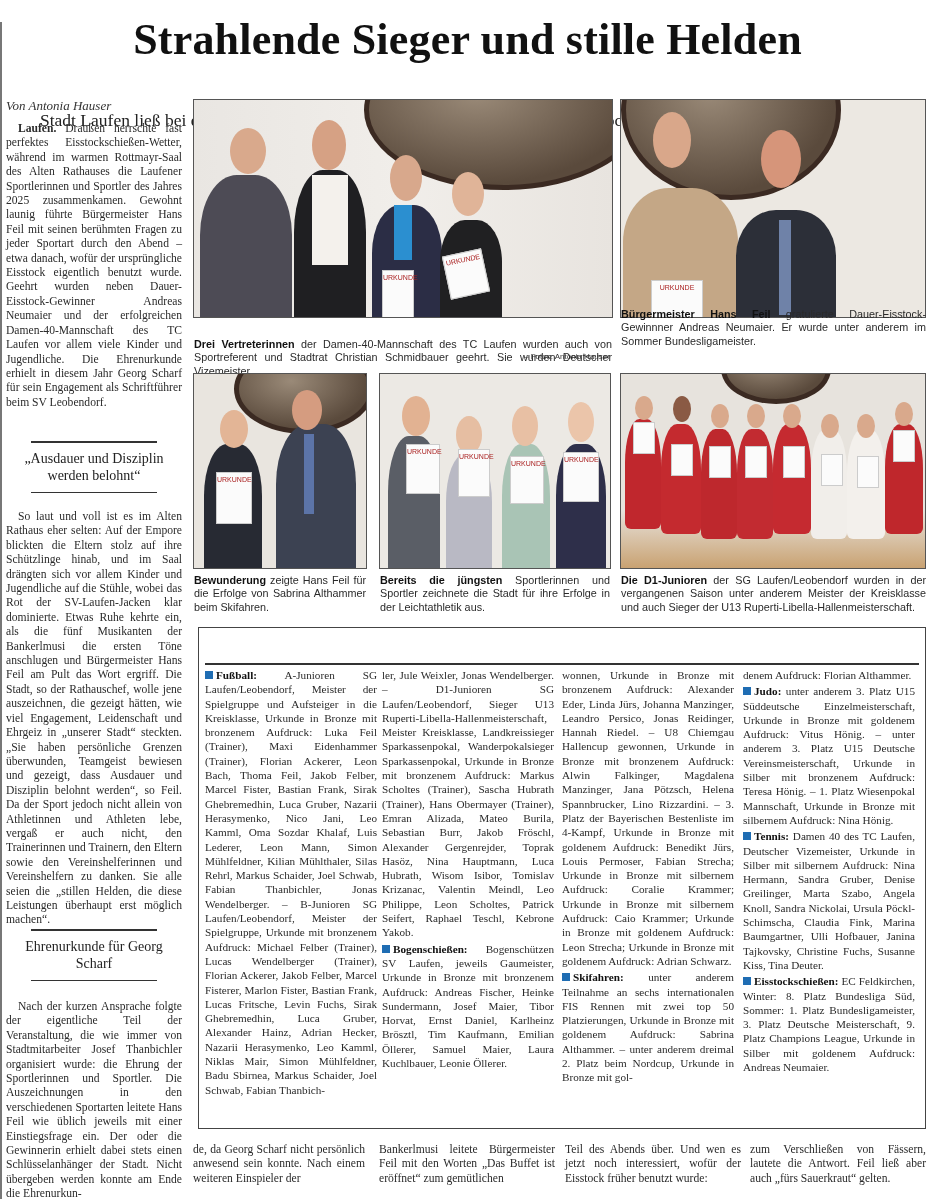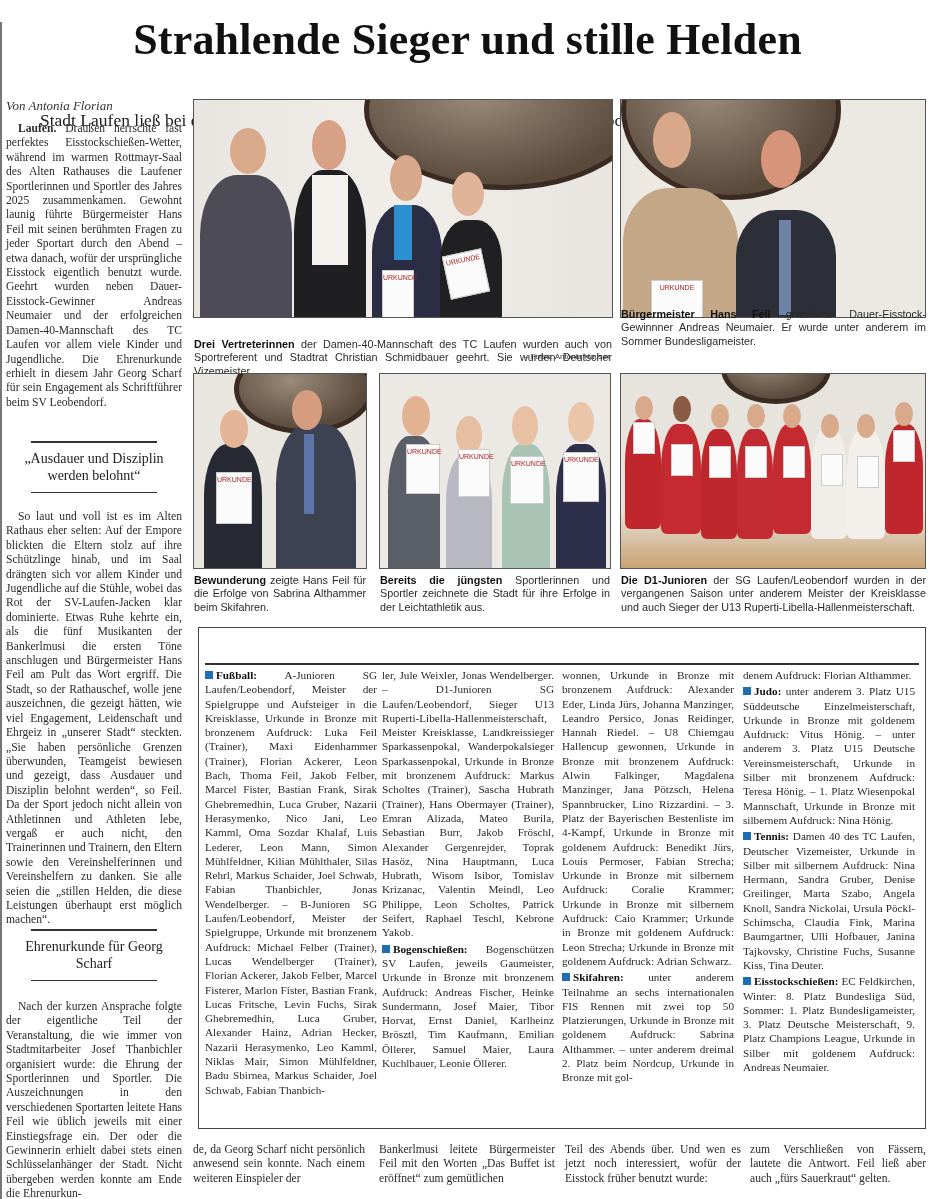--- a/index.html
+++ b/index.html
@@ -40,21 +40,21 @@
   .bottom-col { position: absolute; top: 1143px; font-family: "Liberation Serif", serif; font-size: 11.6px; line-height: 14.4px; text-align: justify; color: #2a2a2a; }
 </style>
 </head>
 <body>
 
 <div class="left-rule"></div>
 
 <h1 class="headline">Strahlende Sieger und stille Helden</h1>
 <h2 class="subhead" style="font-weight:normal">Stadt Laufen ließ bei der alljährlichen Sportlerehrung Erfolge und Unterstützer hochleben</h2>
 
-<div class="byline">Von Antonia Florian</div>
+<div class="byline">Von Antonia Hauser</div>
 
 <div class="col-left" style="top:122px;">
   <p><b>Laufen.</b><span> Draußen herrschte fast perfektes Eisstockschießen-Wetter, während im warmen Rottmayr-Saal des Alten Rathauses die Laufener Sportlerinnen und Sportler des Jahres 2025 zusammenkamen. Gewohnt launig führte Bürgermeister Hans Feil mit seinen berühmten Fragen zu jeder Sportart durch den Abend – etwa danach, wofür der ursprüngliche Eisstock eigentlich benutzt wurde. Geehrt wurden neben Dauer-Eisstock-Gewinner Andreas Neumaier und der erfolgreichen Damen-40-Mannschaft des TC Laufen vor allem viele Kinder und Jugendliche. Die Ehrenurkunde erhielt in diesem Jahr Georg Scharf für sein Engagement als Schriftführer beim SV Leobendorf.</span></p>
 </div>
 
 <div class="inter" style="top:441px;">
   <div class="rule"></div>
   <div class="txt">„Ausdauer und Disziplin werden belohnt“</div>
   <div class="rule"></div>
 </div>

